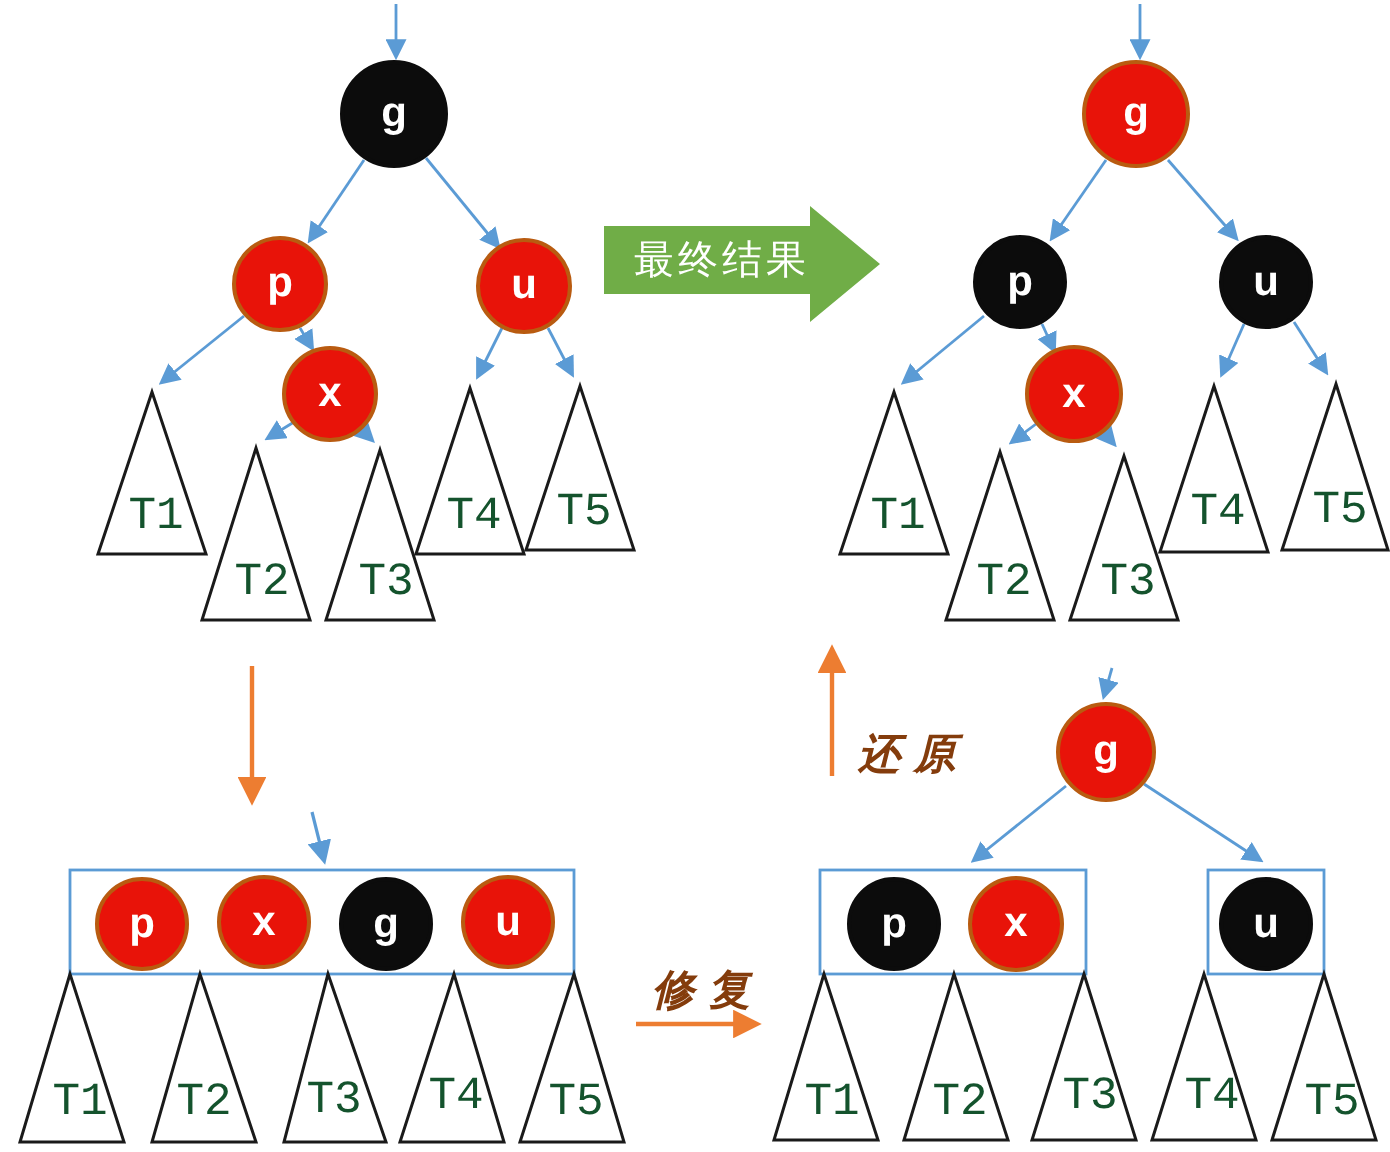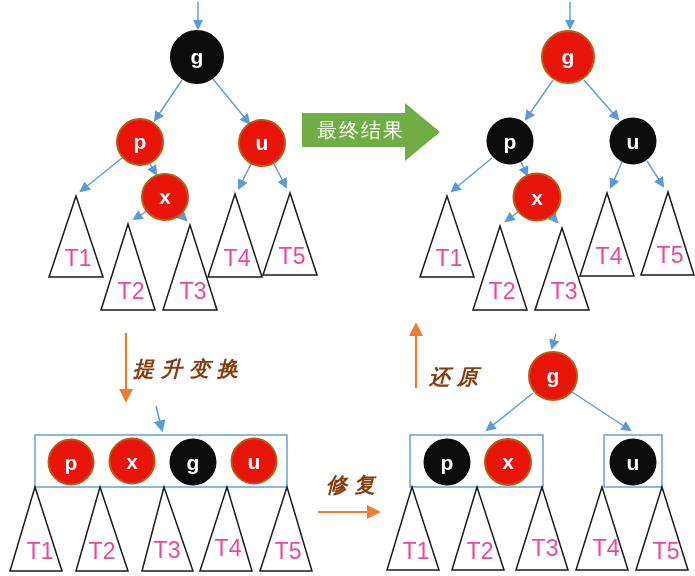--- a/index.html
+++ b/index.html
@@ -13,21 +13,21 @@
     display:flex; align-items:center; justify-content:center;
     transform:translate(-50%,-50%);
     color:#ffffff; font-weight:bold; font-size:21px;
     font-family:"Liberation Sans", sans-serif;
     box-sizing:border-box;
   }
   .c-red   { background:#e81309; border:2px solid #b95b10; }
   .c-black { background:#0c0c0c; border:2px solid #0c0c0c; }
   .tlabel {
     position:absolute; transform:translate(-50%,-50%);
-    color:#ec4899; font-size:23px; font-family:Liberation Sans, sans-serif;
+    color:#14532d; font-size:23px; font-family:Liberation Mono, monospace;
     white-space:nowrap;
   }
   .cn-label {
     position:absolute; transform:translate(-50%,-50%);
     color:#843c0c; font-size:21px; font-weight:bold; font-style:italic;
     letter-spacing:7px; white-space:nowrap;
     font-family:"DejaVu Sans", sans-serif;
   }
   .green-arrow-label {
     position:absolute; transform:translate(-50%,-50%);
@@ -157,23 +157,22 @@
     <div class="node c-red" style="left:537px;top:197px;width:49px;height:49px">
       <span>x</span>
     </div>
     <div class="tlabel" style="left:449px;top:258px">T1</div>
     <div class="tlabel" style="left:502px;top:291px">T2</div>
     <div class="tlabel" style="left:564px;top:291px">T3</div>
     <div class="tlabel" style="left:609px;top:256px">T4</div>
     <div class="tlabel" style="left:670px;top:255px">T5</div>
   </div>
 
-  <div class="cn-label" style="left:189px;top:369px">提升变换</div>
   <div class="cn-label" style="left:457px;top:377px">还原</div>
-  <div class="cn-label" style="left:354px;top:485px">修复</div>
+  <div class="cn-label" style="left:354px;top:495px">修复</div>
 
   <div>
     <div class="node c-red" style="left:71px;top:462px;width:47px;height:47px">
       <span>p</span>
     </div>
     <div class="node c-red" style="left:132px;top:461px;width:47px;height:47px">
       <span>x</span>
     </div>
     <div class="node c-black" style="left:193px;top:462px;width:47px;height:47px">
       <span>g</span>

